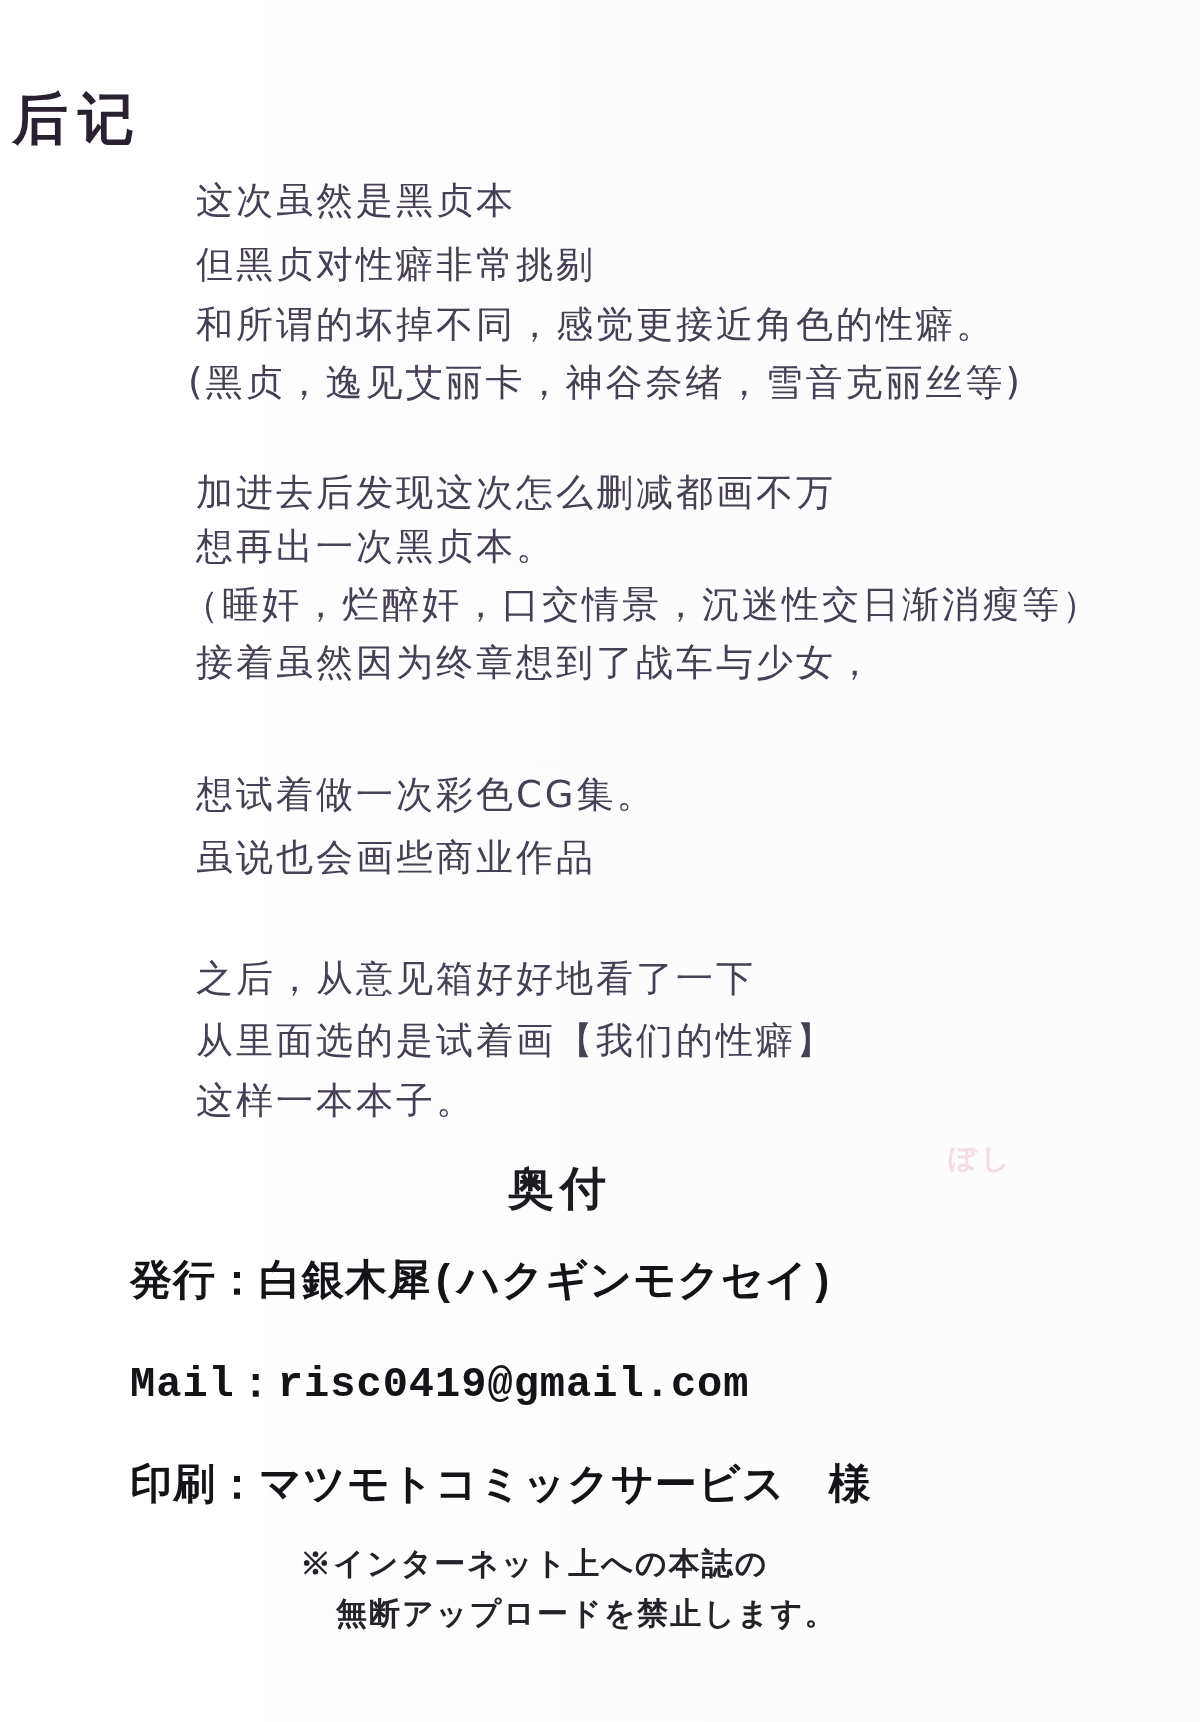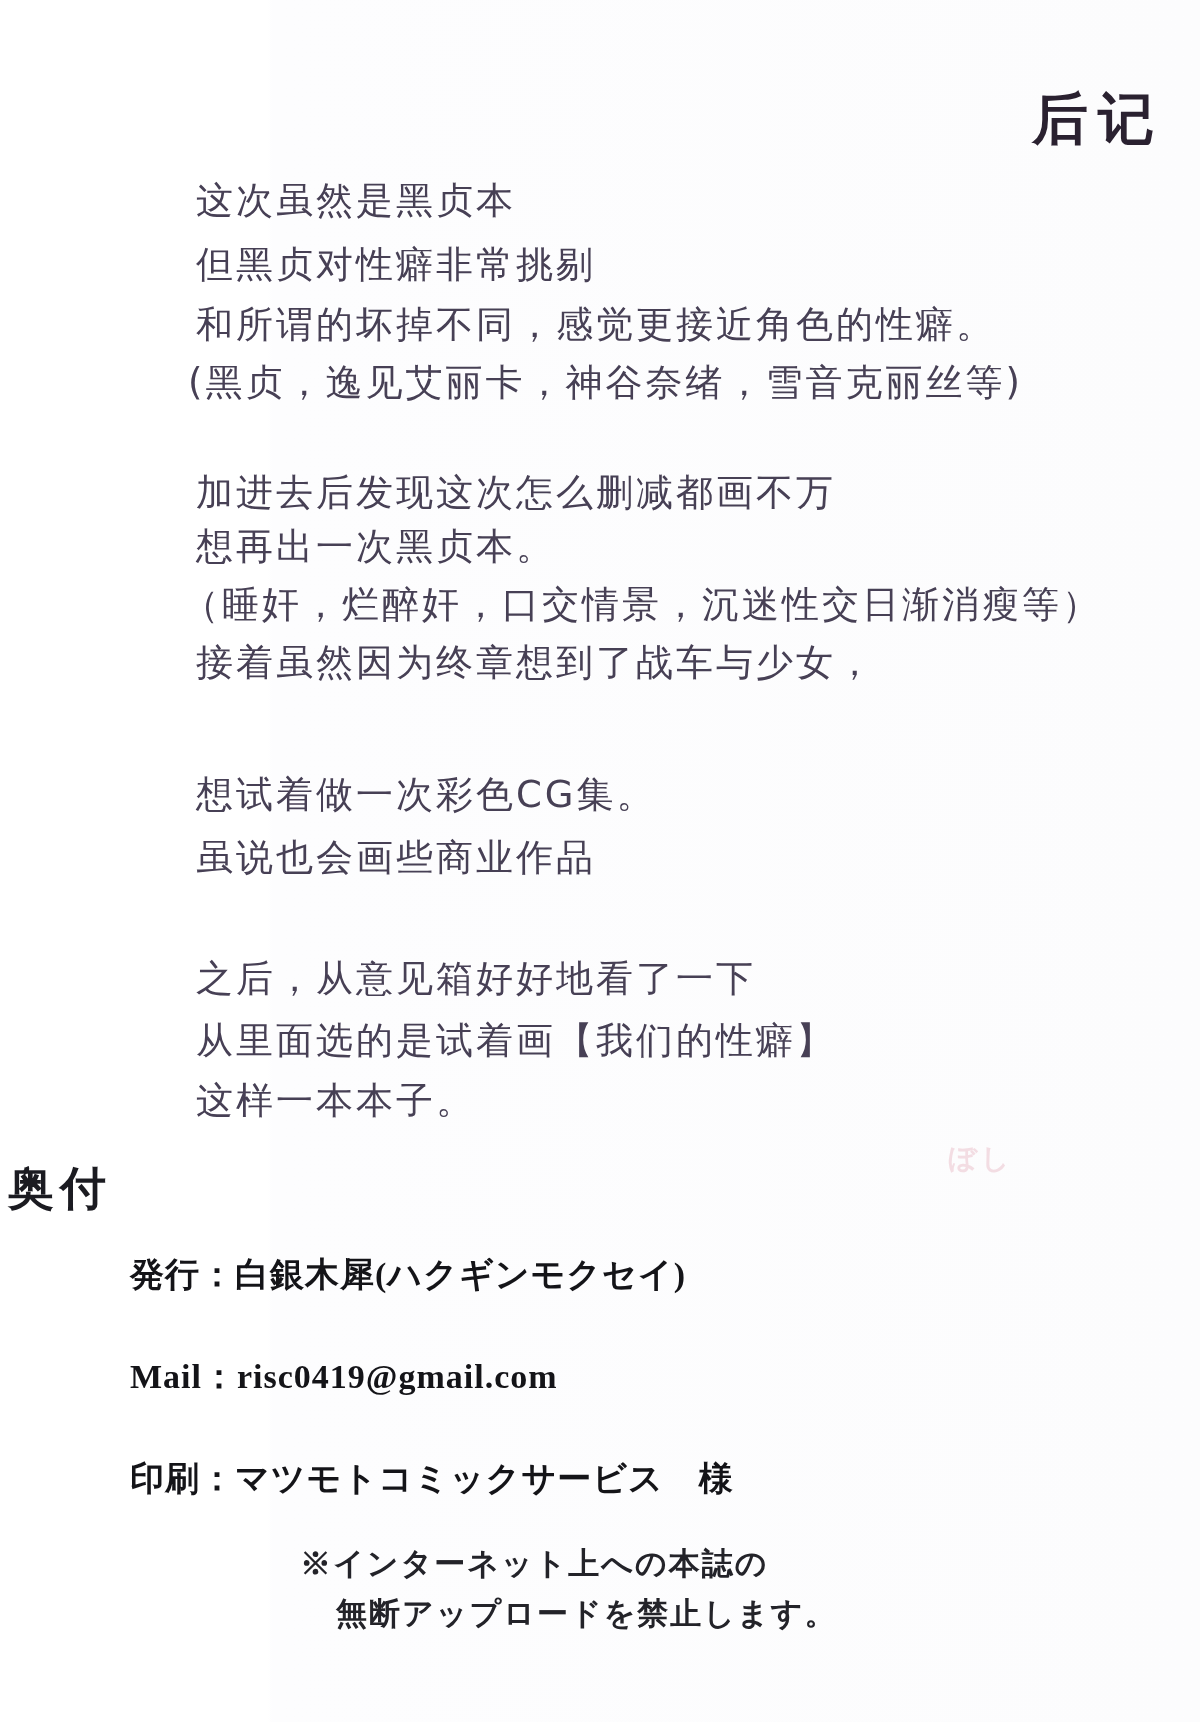--- a/index.html
+++ b/index.html
@@ -12,57 +12,56 @@
     width: 1200px;
     height: 1722px;
     margin: 0 auto;
     background: linear-gradient(90deg, #ffffff 0px, #ffffff 268px, #fdfdfe 272px, #fcfcfd 100%);
     overflow: hidden;
     font-family: "DejaVu Sans", sans-serif;
   }
   .afterword-title {
     position: absolute;
     top: 82px;
-    left: 4px;
+    left: 12px;
     width: 1160px;
-    text-align: right;
+    text-align: left;
     font-size: 56px;
     font-weight: bold;
     letter-spacing: 10px;
     color: #2a2130;
   }
   .hand-line {
     position: absolute;
     left: 196px;
     white-space: nowrap;
     font-size: 37px;
     letter-spacing: 3px;
     color: #464053;
     color: #474055;
     font-weight: 500;
   }
   .colophon-title {
     position: absolute;
     top: 1158px;
     left: 0;
     width: 1120px;
-    text-align: left;
+    text-align: center;
     font-family: "DejaVu Serif", "Liberation Serif", serif;
     font-size: 46px;
     font-weight: bold;
     letter-spacing: 6px;
     color: #1b1b21;
-    margin-left: 8px;
   }
   .colophon-line {
     position: absolute;
     left: 130px;
     white-space: nowrap;
-    font-family: Liberation Serif, serif;
-    font-size: 34px;
+    font-family: Liberation Mono, monospace;
+    font-size: 42px;
     font-weight: bold;
     letter-spacing: 1px;
     color: #141418;
   }
   .notice-line {
     position: absolute;
     white-space: nowrap;
     font-family: "DejaVu Serif", "Liberation Serif", serif;
     font-size: 31px;
     font-weight: bold;

